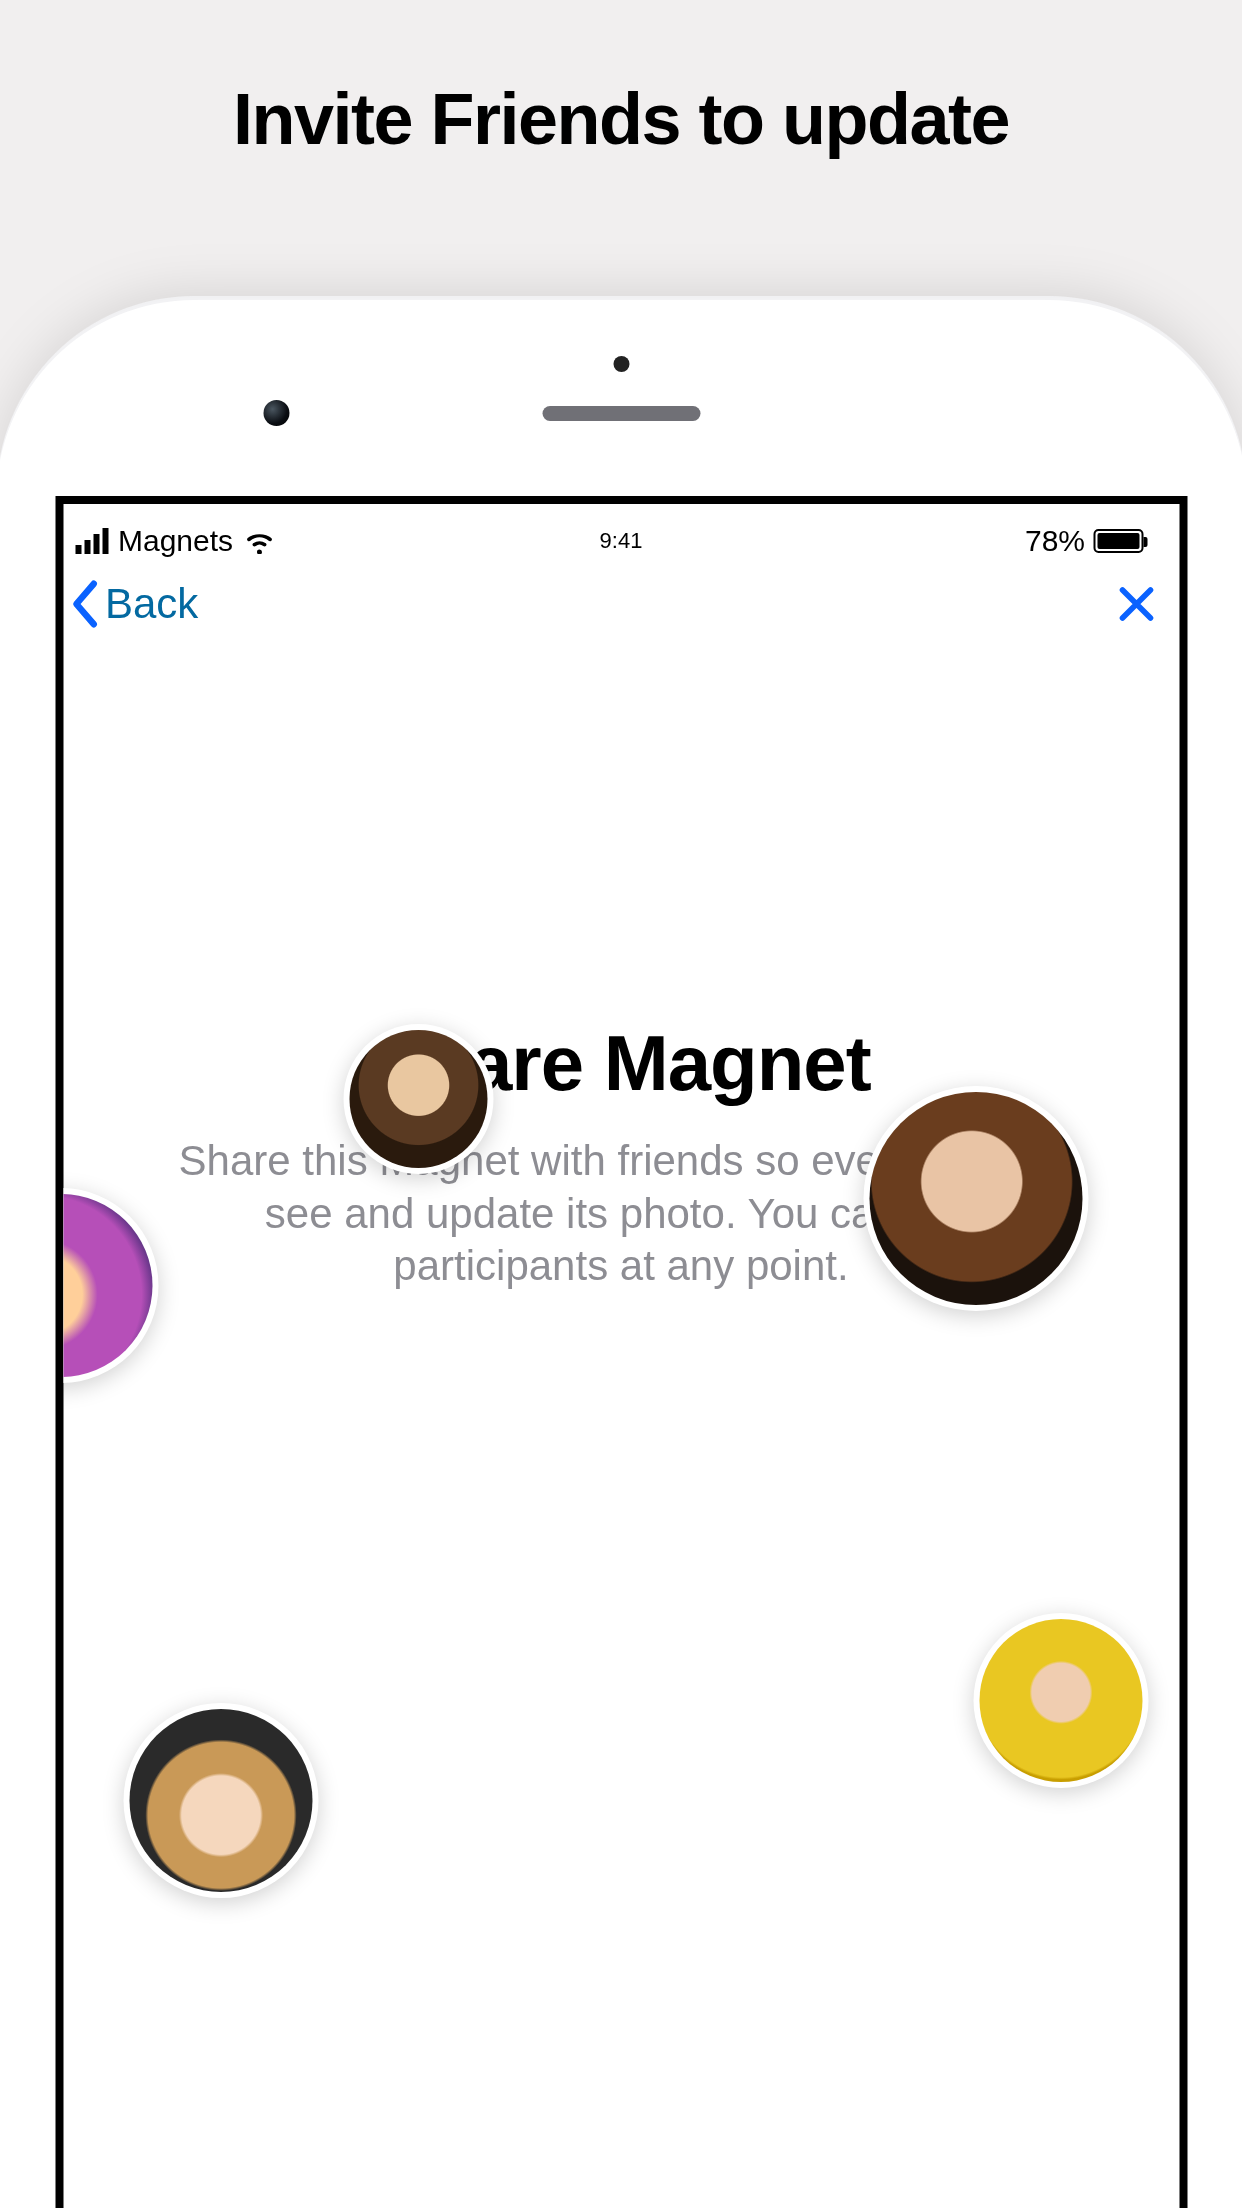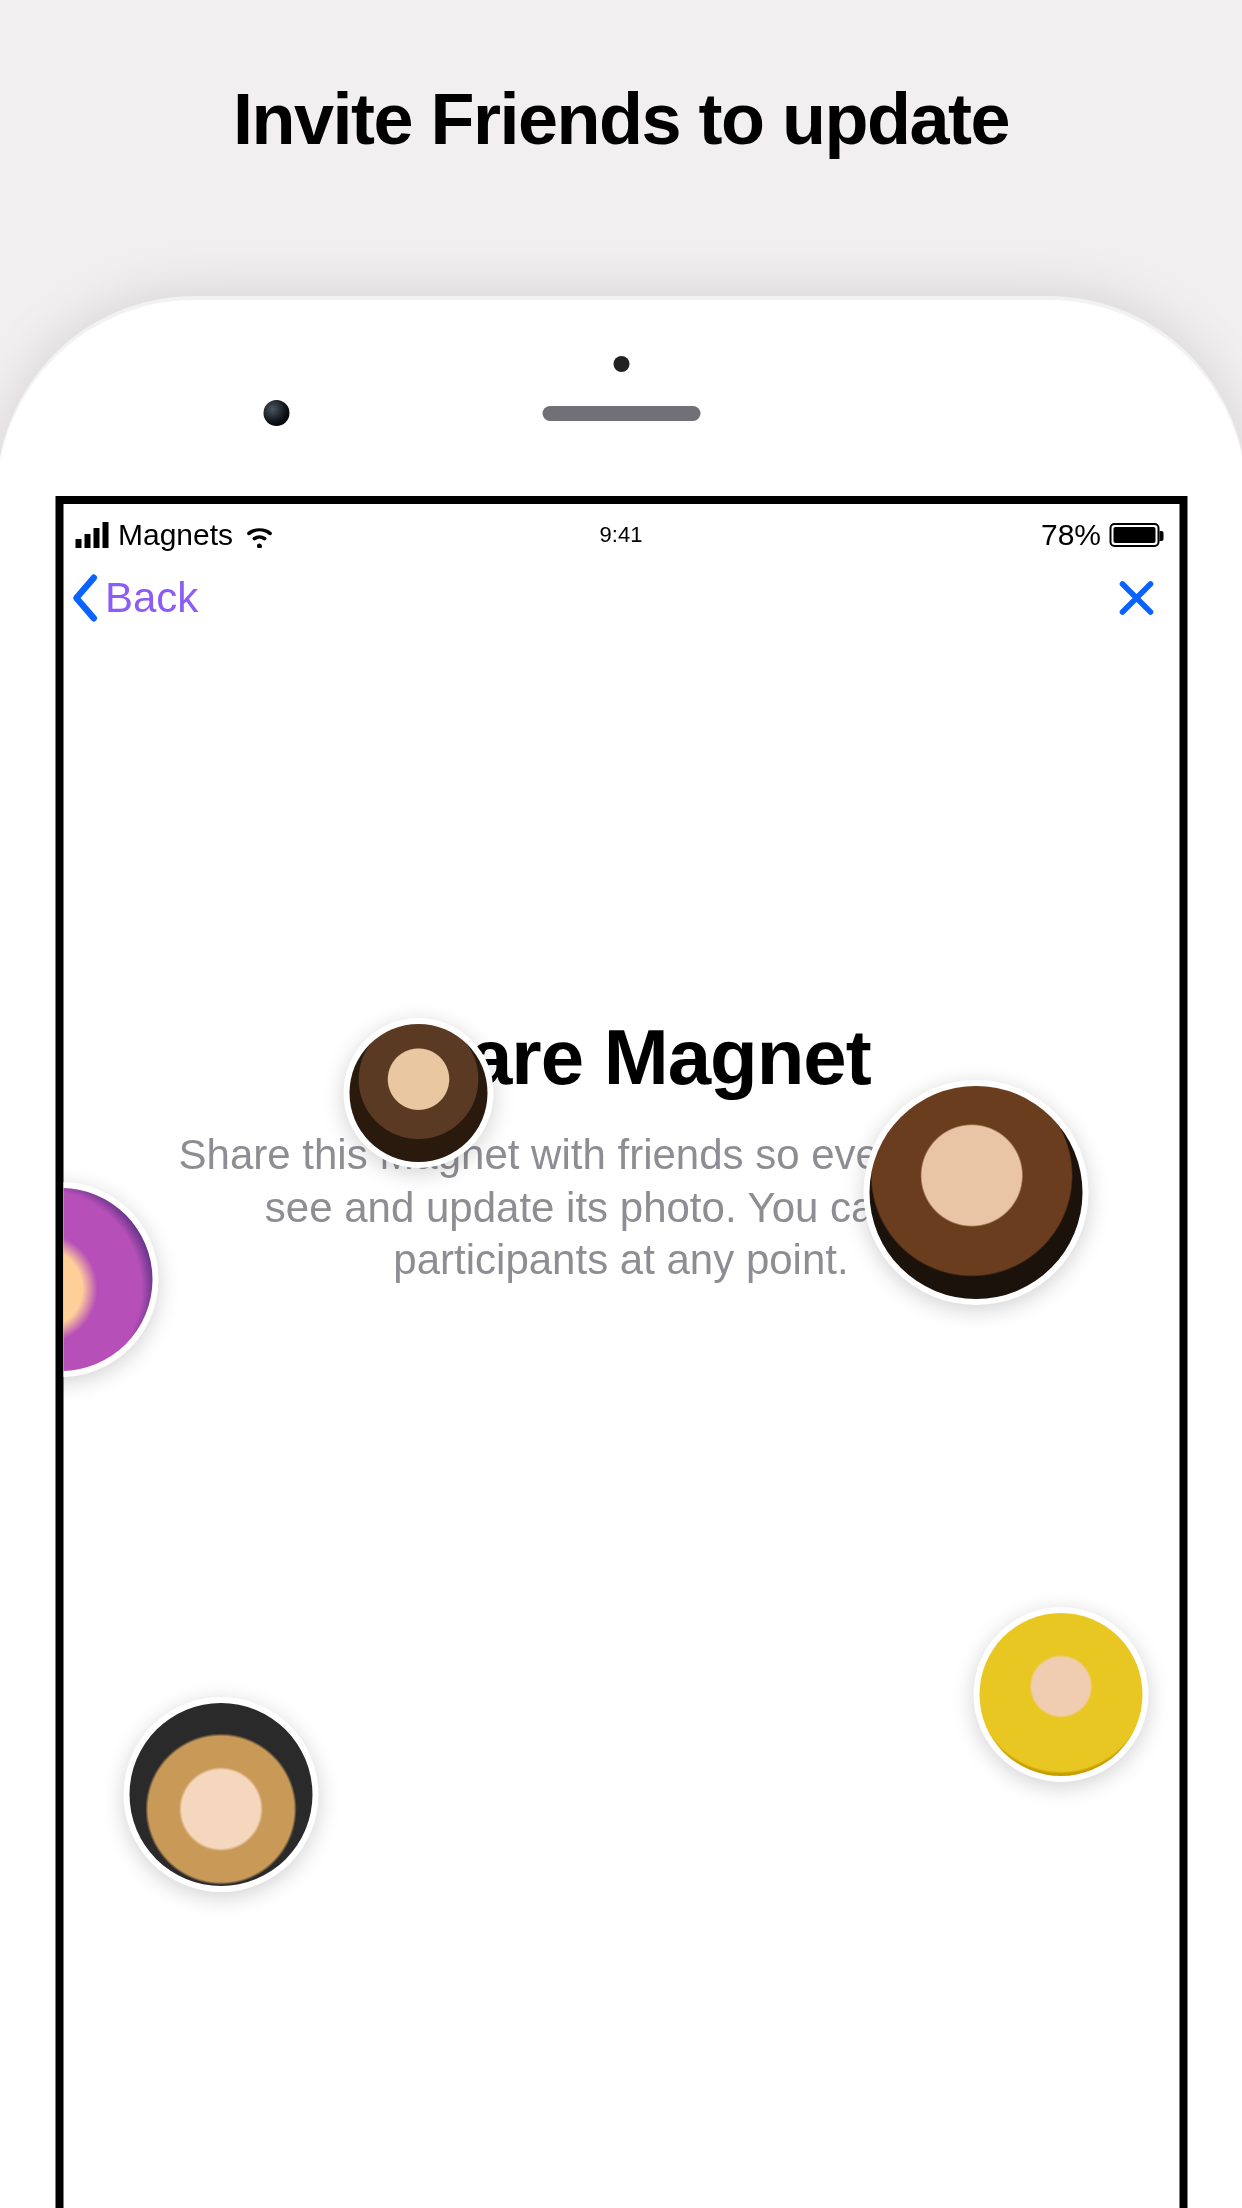--- a/index.html
+++ b/index.html
@@ -61,39 +61,39 @@
   }
 
   
   .screen {
     position:absolute; top: 196px; left: 50%; transform: translateX(-50%);
     width: 1132px; height: 1760px;
     background:#fff; border: 8px solid #000;
     overflow: hidden;
   }
 
-  .status-bar { display:flex; align-items:center; justify-content:space-between; height:62px; padding: 0 20px 0 12px; border-bottom: 0; }
+  .status-bar { display:flex; align-items:center; justify-content:space-between; height:62px; padding: 0 36px 0 12px; border-bottom: 0; margin-top: 6px; }
   .status-left { display:flex; align-items:center; gap:10px; }
   .sig-bars { display:flex; align-items:flex-end; gap:3px; height:26px; }
   .sig-bars span { width:6px; background:#000; display:block; }
   .sig-bars span:nth-child(1){height:9px}
   .sig-bars span:nth-child(2){height:14px}
   .sig-bars span:nth-child(3){height:20px}
   .sig-bars span:nth-child(4){height:26px}
   .carrier { font-size:30px; font-weight:500; }
   .wifi-icon svg { width:32px; height:26px; display:block; }
   .status-center { position:absolute; left:50%; transform:translateX(-50%); font-size:22px; font-weight:400; }
   .status-right { display:flex; align-items:center; gap:8px; }
   .batt-text { font-size:30px; font-weight:500; }
   .batt { width:50px; height:24px; border:2.5px solid #000; border-radius:5px; position:relative; }
   .batt::after { content:''; position:absolute; right:-6px; top:6px; width:4px; height:10px; background:#000; border-radius:0 2px 2px 0; }
   .batt-fill { position:absolute; inset:2px; background:#000; border-radius:2px; }
 
   .nav-bar { display:flex; align-items:center; justify-content:space-between; padding: 6px 22px 20px 4px; }
-  .back-btn { display:flex; align-items:center; gap:0; color:#8b5cf6; font-size:42px; font-weight:400; }
+  .back-btn { display:flex; align-items:center; gap:0; color:#0369a1; font-size:42px; font-weight:400; }
   .chevron-left svg { width:38px; height:52px; display:block; }
   .close-btn svg { width:42px; height:42px; display:block; }
 
   .content { position:relative; height: calc(100% - 62px - 78px); }
 
   .avatar { position:absolute; border-radius:50%; background:#fff; box-shadow: 0 5px 22px rgba(0,0,0,.18); padding:6px; }
   .avatar .img { width:100%; height:100%; border-radius:50%; }
 
   .title {
     text-align:center; font-size:78px; font-weight:800; letter-spacing:-1px; color:#000;

